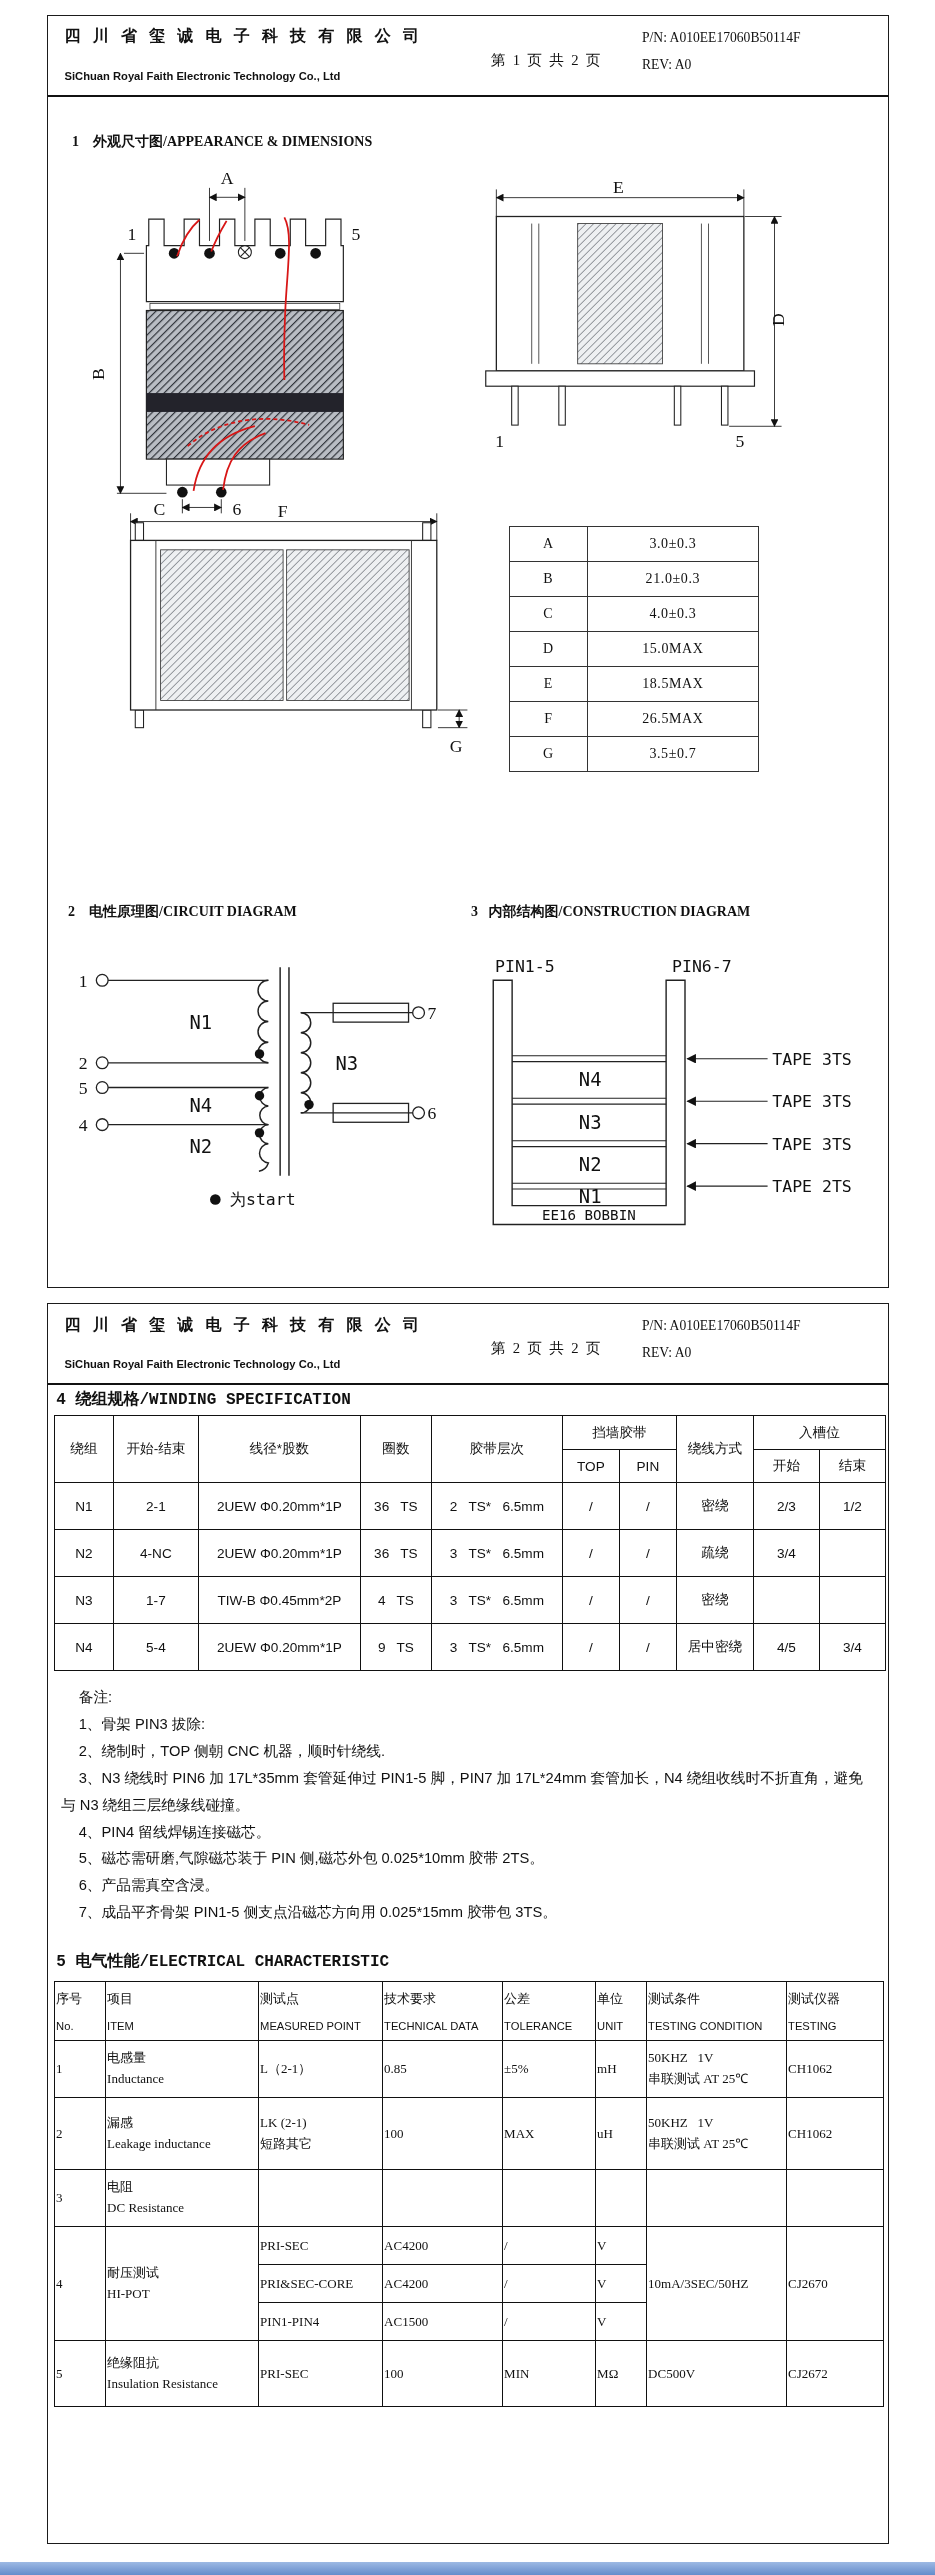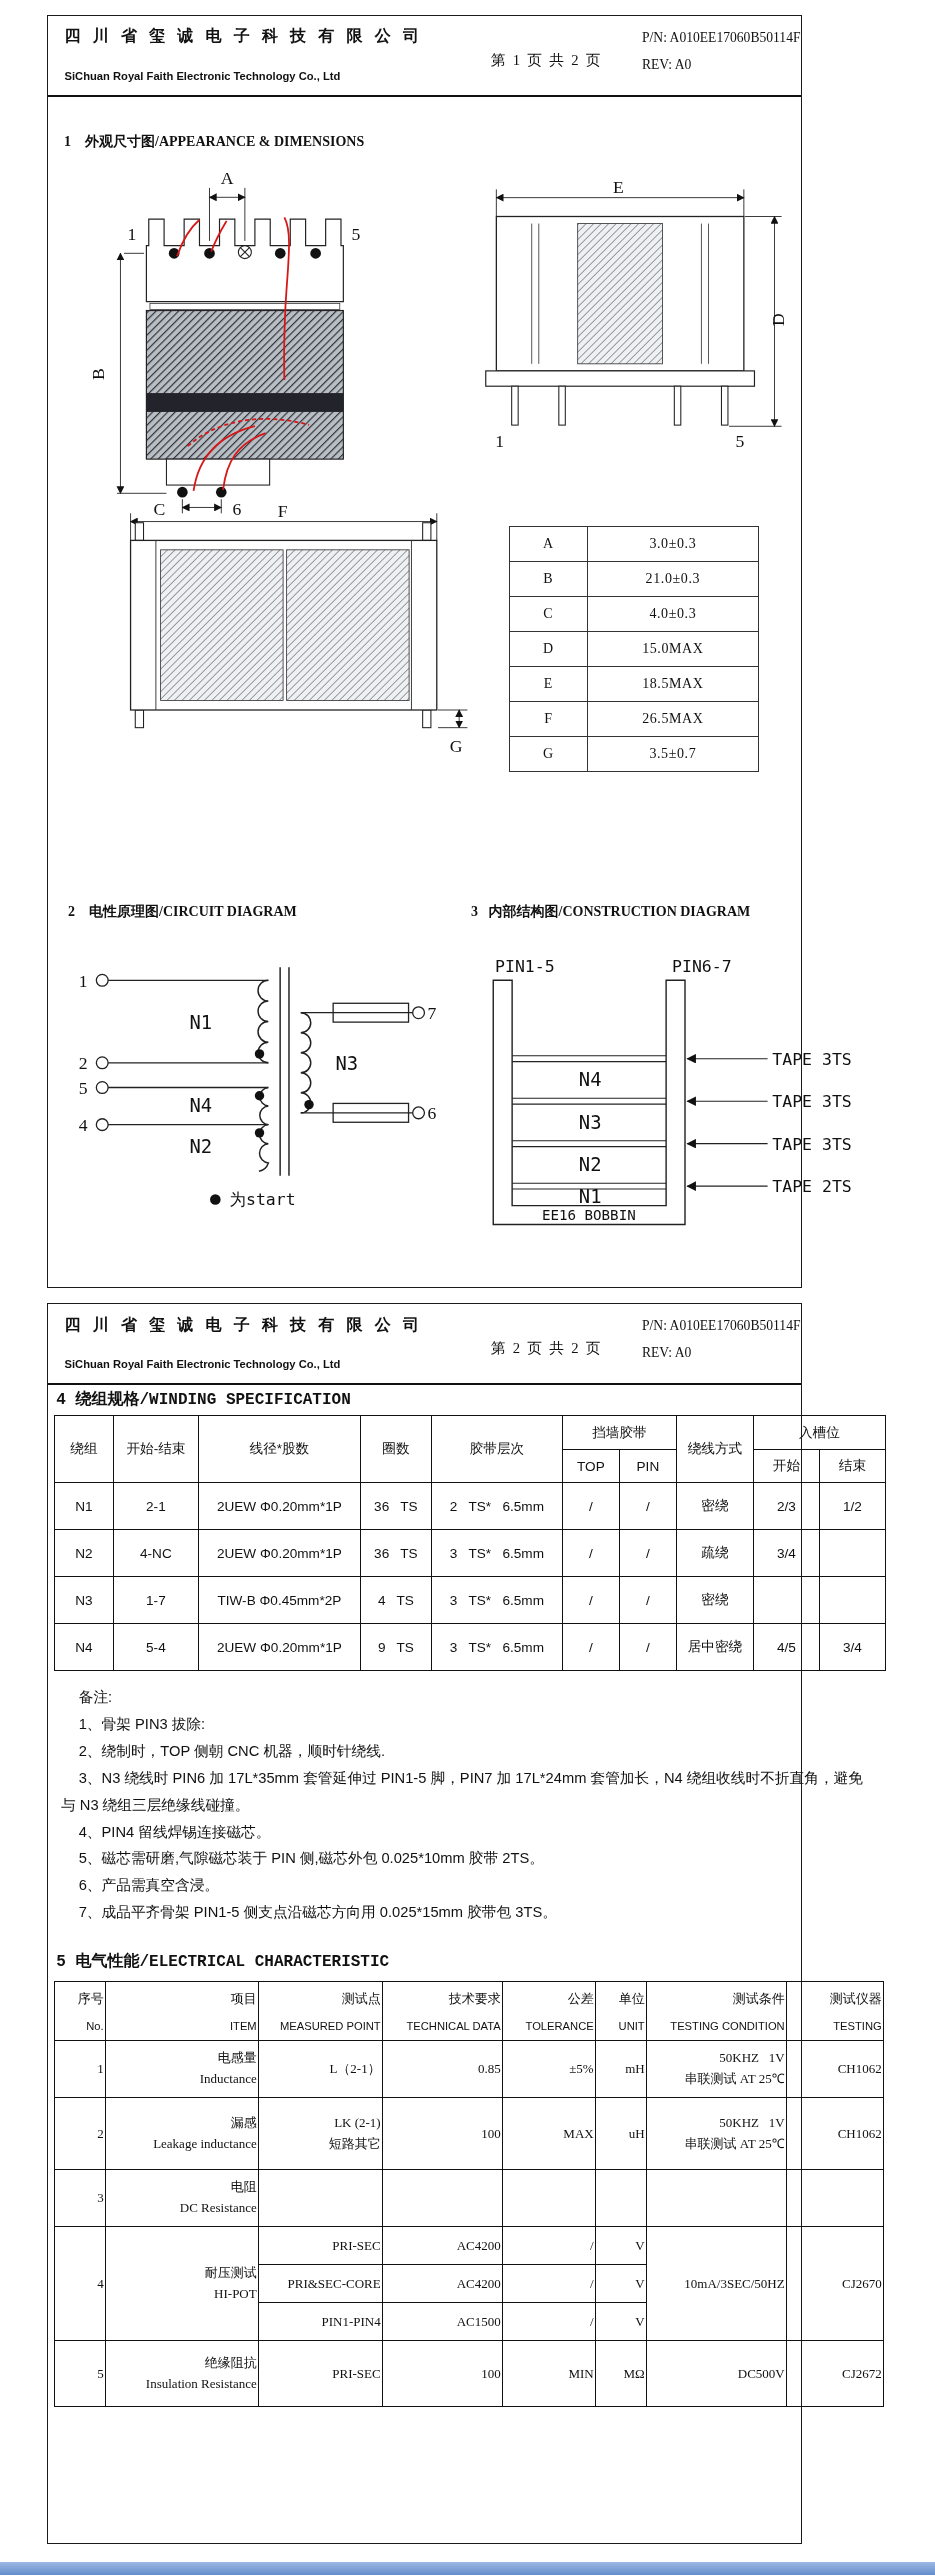--- a/index.html
+++ b/index.html
@@ -1,20 +1,20 @@
 <!DOCTYPE html>
 <html style="font-size:9.4px"><head>
 <meta charset="utf-8">
 <style>
   html,body{margin:0;padding:0}
   body{
     width:935px;height:2576px;position:relative;background:#ffffff;
     font-family:"Liberation Serif",serif;color:#111;
   }
-  .page{position:absolute;left:47px;width:755px;background:#fff;border:1.2px solid #1b1b1b;box-sizing:border-box}
+  .page{position:absolute;left:47px;width:842px;background:#fff;border:1.2px solid #1b1b1b;box-sizing:border-box}
   #page1{top:14.7px;height:1273px}
   #page2{top:1303px;height:1241px}
 
   .hdr{position:absolute;left:0;top:0;width:100%;height:81px;border-bottom:2.4px solid #111;box-sizing:border-box}
   .company-cn{position:absolute;left:16.5px;top:10.6px;font-size:16px;font-weight:bold;letter-spacing:4.1px;white-space:nowrap}
   .company-en{position:absolute;left:16.5px;top:54px;font-size:11.2px;font-weight:bold;font-family:"Liberation Sans",sans-serif;white-space:nowrap}
   .hdr-page{position:absolute;left:401px;top:35px;width:195px;font-size:14.7px;text-align:center;letter-spacing:1.8px}
   .hdr-pn{position:absolute;left:594px;top:9.4px;font-size:13.6px;line-height:1.95;white-space:nowrap}
 
   .sec-title{position:absolute;font-size:14px;font-weight:bold;white-space:pre}
@@ -36,21 +36,21 @@
     font-family:"Liberation Sans",sans-serif;font-size:13.6px;text-align:center;table-layout:fixed}
   .wtable th,.wtable td{border:1.2px solid #111;font-weight:normal;padding:0;overflow:hidden}
   .wtable tr.hr1{height:34px}
   .wtable tr.hr2{height:33px}
   .wtable tr.dr{height:47px}
   .wtable td{white-space:pre}
 
   .notes{position:absolute;left:13px;top:380px;width:816px;font-family:"Liberation Sans",sans-serif;font-size:14.7px;line-height:1.83}
   .note-line{text-indent:17.7px}
 
-  .etable{position:absolute;left:5.9px;top:677px;width:829px;border-collapse:collapse;font-size:13px;text-align:right;table-layout:fixed}
+  .etable{position:absolute;left:5.9px;top:677px;width:829px;border-collapse:collapse;font-size:13px;text-align:left;table-layout:fixed}
   .etable th,.etable td{border:1.2px solid #111;font-weight:normal;padding:1.2px;overflow:hidden}
   .etable tr.ehr{height:59px}
   .etable tr.er1{height:57px}
   .etable tr.er2{height:72px}
   .etable tr.er3{height:57px}
   .etable tr.er4{height:38px}
   .etable tr.er5{height:66px}
   .h-cn{font-size:13px}
   .h-en{font-size:11.2px;font-family:"Liberation Sans",sans-serif;margin-top:12px}
   .cell2 div{line-height:1.6}
@@ -66,21 +66,21 @@
   <div class="hdr">
     <div class="company-cn">四 川 省 玺 诚 电 子 科 技 有 限 公 司</div>
     <div class="company-en">SiChuan Royal Faith Electronic Technology Co., Ltd</div>
     <div class="hdr-page">第 1 页 共 2 页</div>
     <div class="hdr-pn">
       <div><span>P/N:</span>  <span>A010EE17060B50114F</span></div>
       <div><span>REV:</span>  <span>A0</span></div>
     </div>
   </div>
 
-  <div class="sec-title" style="left:16px;top:117px">1    外观尺寸图/APPEARANCE &amp; DIMENSIONS</div>
+  <div class="sec-title" style="left:24px;top:117px">1    外观尺寸图/APPEARANCE &amp; DIMENSIONS</div>
 
   <svg class="draw" style="left:29.5px;top:147px" width="342" height="354" viewBox="0 0 580 600">
     <defs>
       <pattern id="hatchF" width="9" height="9" patternTransform="rotate(45)" patternUnits="userSpaceOnUse">
         <rect width="9" height="9" fill="#b9bdc4"></rect>
         <line x1="0" y1="0" x2="0" y2="9" stroke="#30343b" stroke-width="4"></line>
       </pattern>
       <marker id="arF" viewBox="0 0 10 10" refX="9" refY="5" markerWidth="9" markerHeight="9" orient="auto-start-reverse">
         <path d="M0,0 L10,5 L0,10 z" fill="#111"></path>
       </marker>

